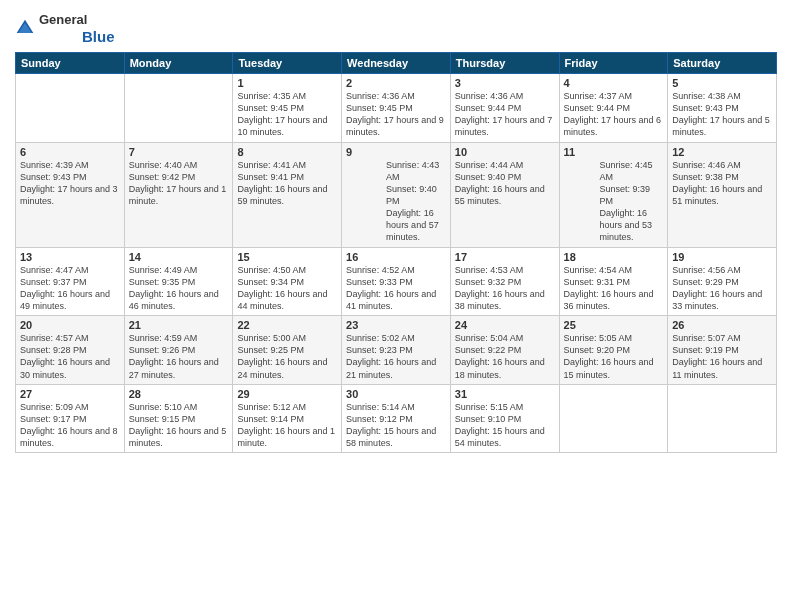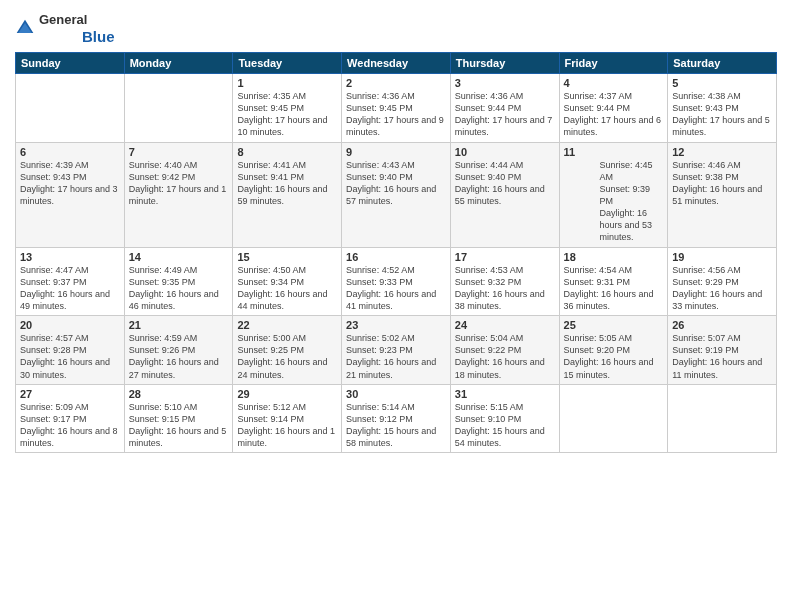--- a/index.html
+++ b/index.html
@@ -177,21 +177,21 @@
 Daylight: 17 hours and 1 minute.</div>
           </td>
           <td>
             <span class="day-num">8</span>
             <div class="day-info" style="white-space: pre-line;">Sunrise: 4:41 AM
 Sunset: 9:41 PM
 Daylight: 16 hours and 59 minutes.</div>
           </td>
           <td>
             <span class="day-num">9</span>
-            <div class="day-info" style="white-space: pre-line;">Sunrise: 4:43 AM
+            <div class="day-info" style="white-space: pre-line; margin-left: 40px;">Sunrise: 4:43 AM
 Sunset: 9:40 PM
 Daylight: 16 hours and 57 minutes.</div>
           </td>
           <td>
             <span class="day-num">10</span>
             <div class="day-info" style="white-space: pre-line;">Sunrise: 4:44 AM
 Sunset: 9:40 PM
 Daylight: 16 hours and 55 minutes.</div>
           </td>
           <td>

